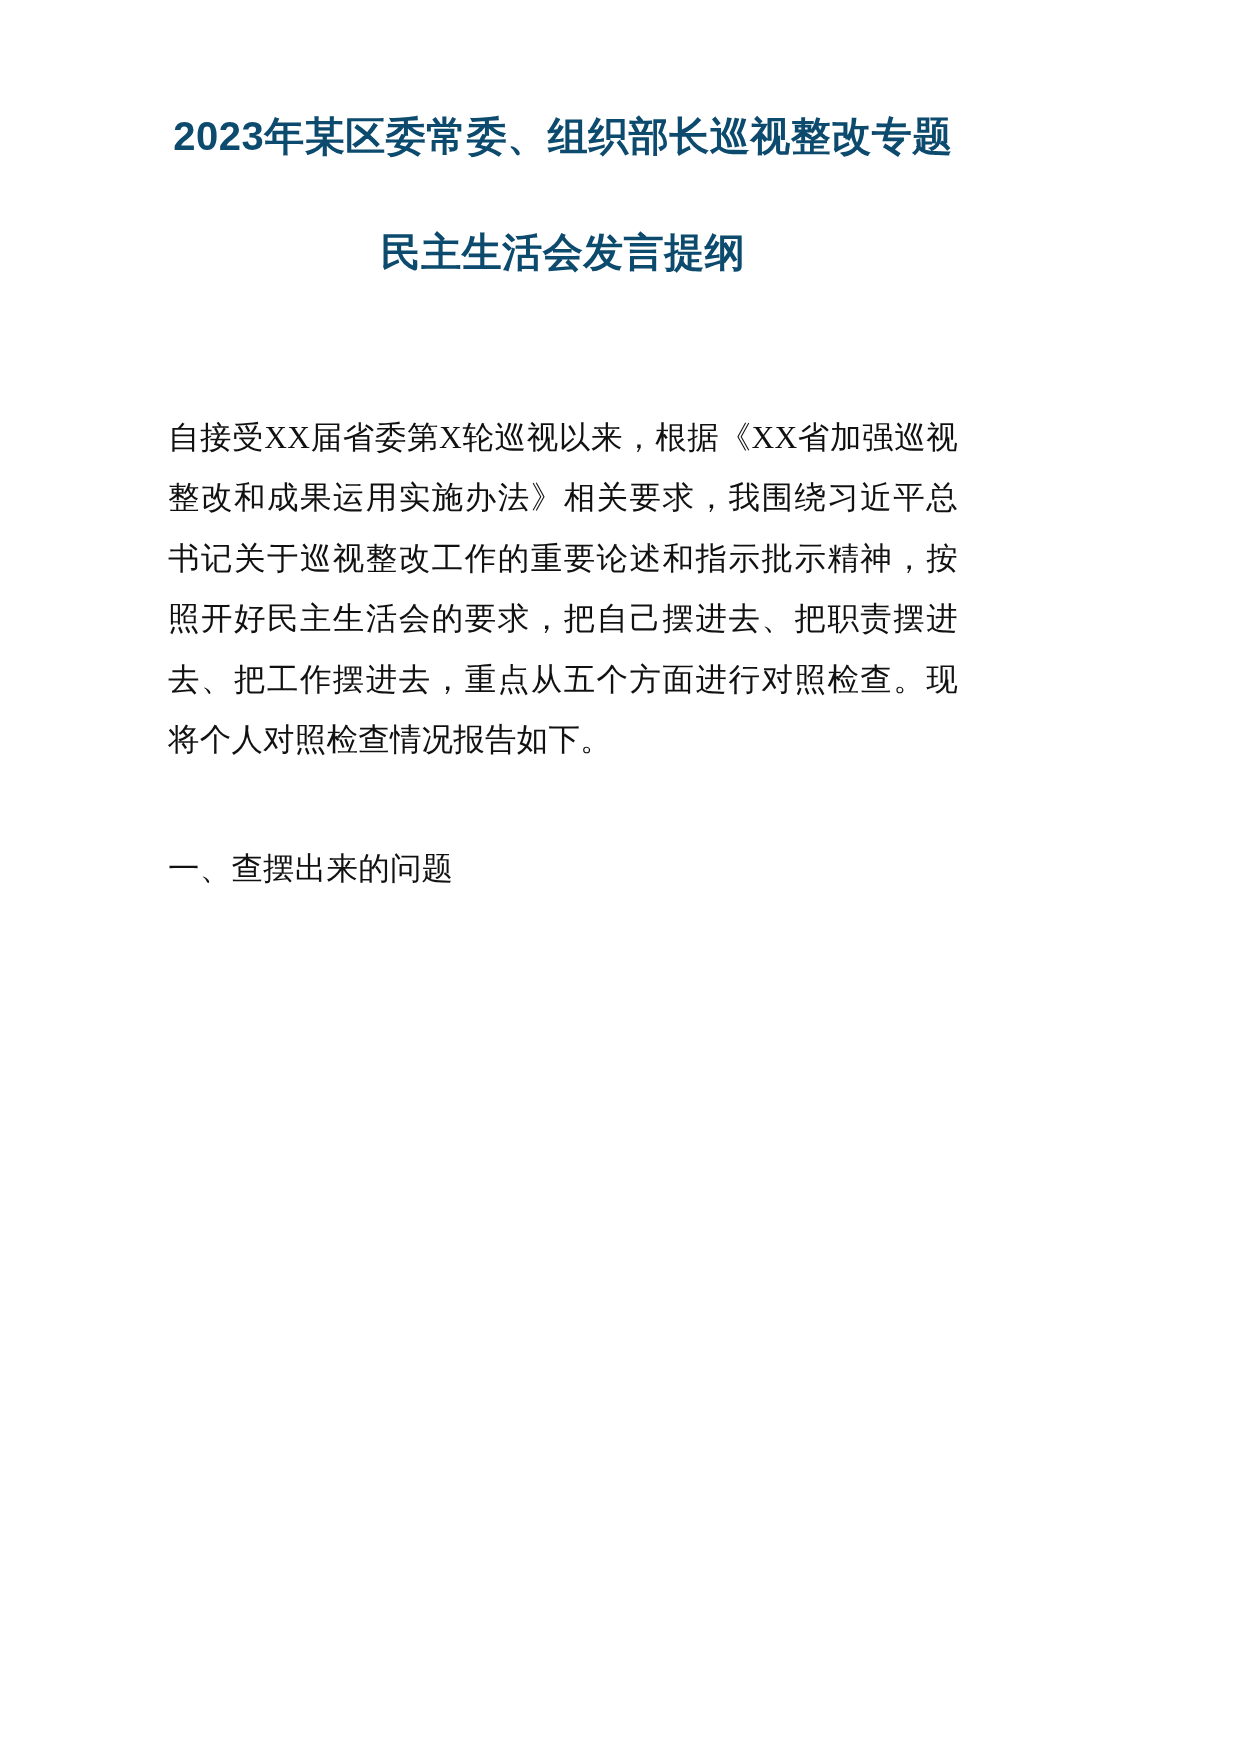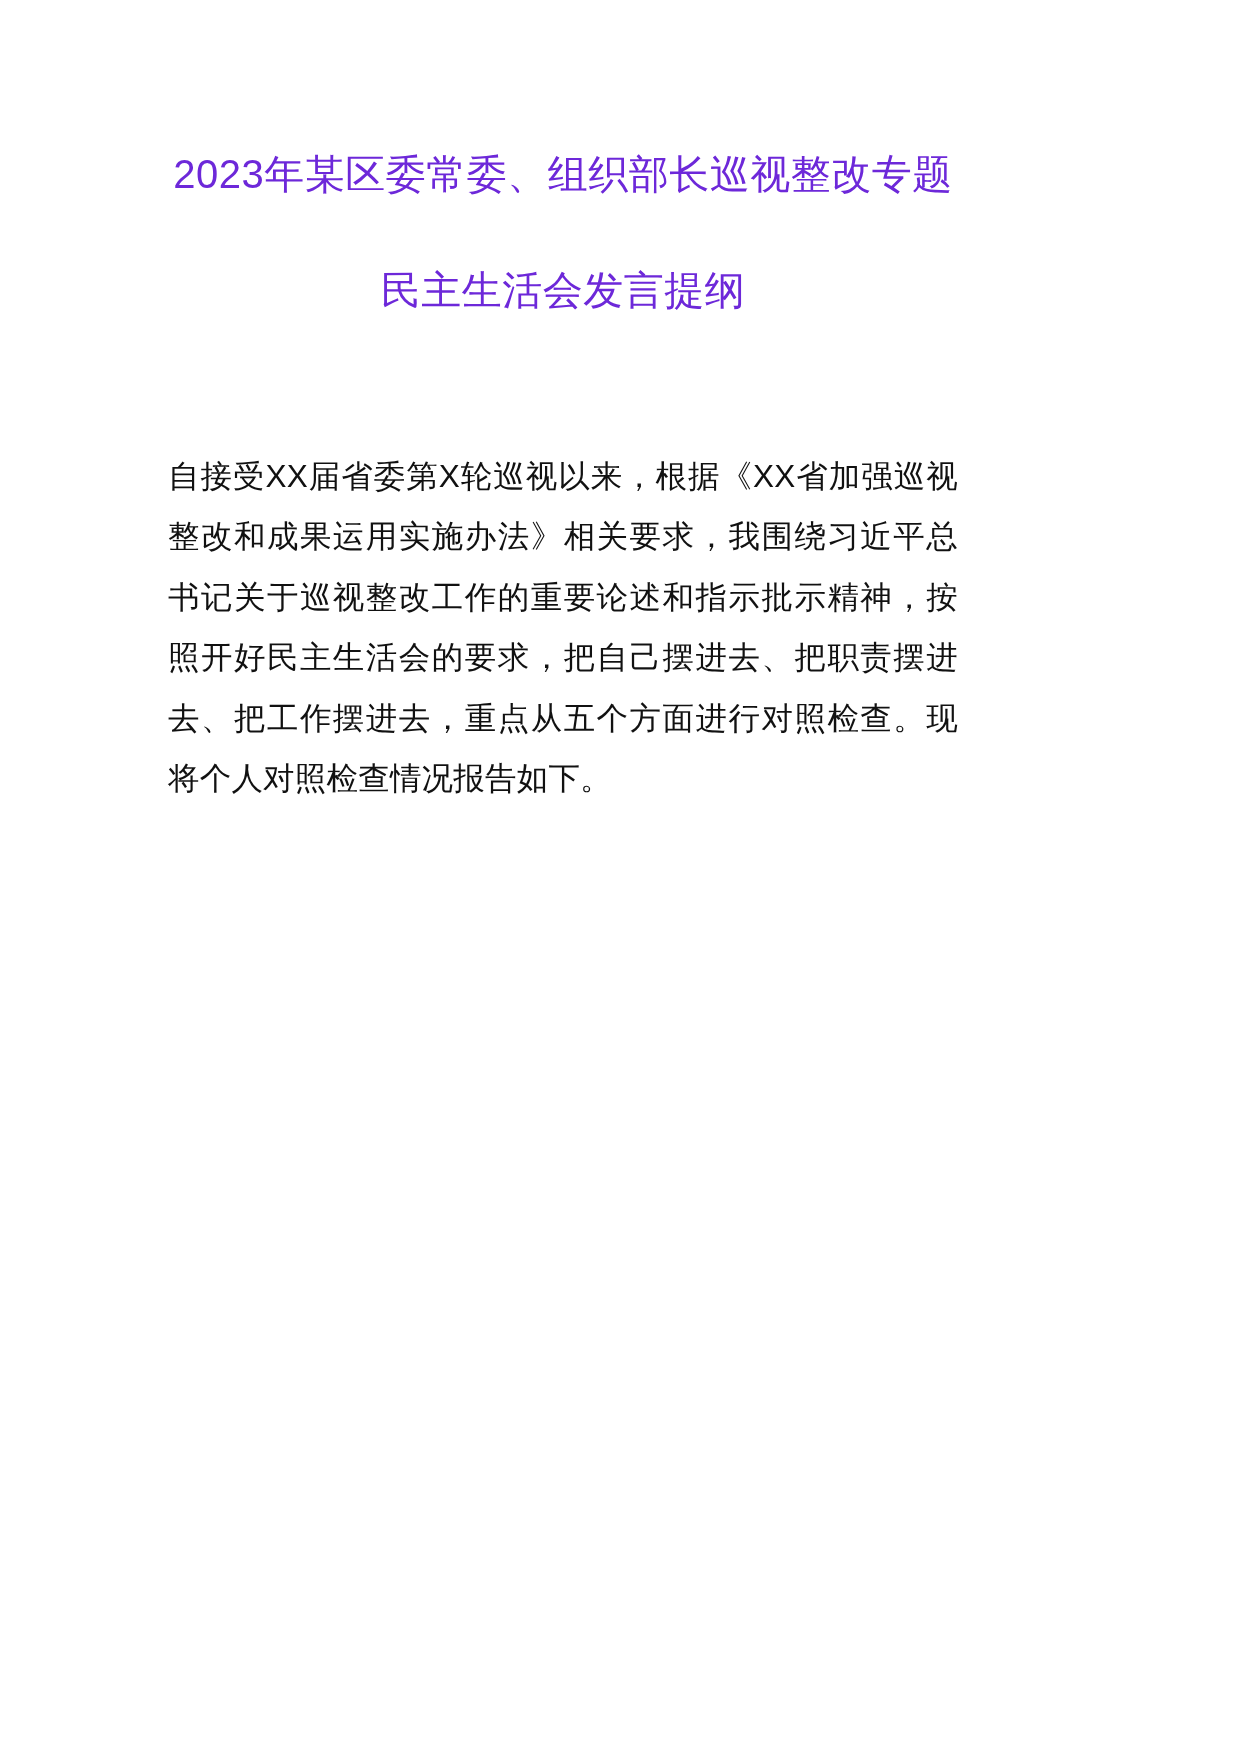--- a/index.html
+++ b/index.html
@@ -23,32 +23,33 @@
   }
   .content {
     position: absolute;
     left: 168px;
     top: 0;
     width: 790px;
   }
   
   .doc-title {
     margin: 0;
-    padding-top: 116px;
+    padding-top: 78px;
     font-size: 40px;
-    font-weight: normal;
+    font-weight: bold;
     line-height: 2.9;
     text-align: center;
     letter-spacing: 0.5px;
-    color: #6d28d9;
+    color: #0c4a6e;
     word-break: break-all;
   }
   
   .body-block {
     margin-top: 98px;
+    font-family: Liberation Serif, serif;
   }
   p.para {
     margin: 0 0 42px 0;
     font-size: 31.5px;
     line-height: 1.92;
     text-align: justify;
     text-justify: inter-ideograph;
     word-break: break-all;
     color: #111111;
     letter-spacing: 0.2px;
@@ -75,20 +76,21 @@
   <div class="content">
 
     <h1 class="doc-title">2023年某区委常委、组织部长巡视整改专题民主生活会发言提纲</h1>
 
     <div class="body-block">
 
       <p class="para">自接受XX届省委第X轮巡视以来，根据《XX省加强巡视整改和成果运用实施办法》相关要求，我围绕习近平总书记关于巡视整改工作的重要论述和指示批示精神，按照开好民主生活会的要求，把自己摆进去、把职责摆进去、把工作摆进去，重点从五个方面进行对照检查。现将个人对照检查情况报告如下。</p>
 
       <div class="spacer-lg"></div>
 
+      <p class="section-heading">一、查摆出来的问题</p>
 
       <div class="spacer-lg"></div>
 
 
     </div>
 
   </div>
 
 </div>
 

